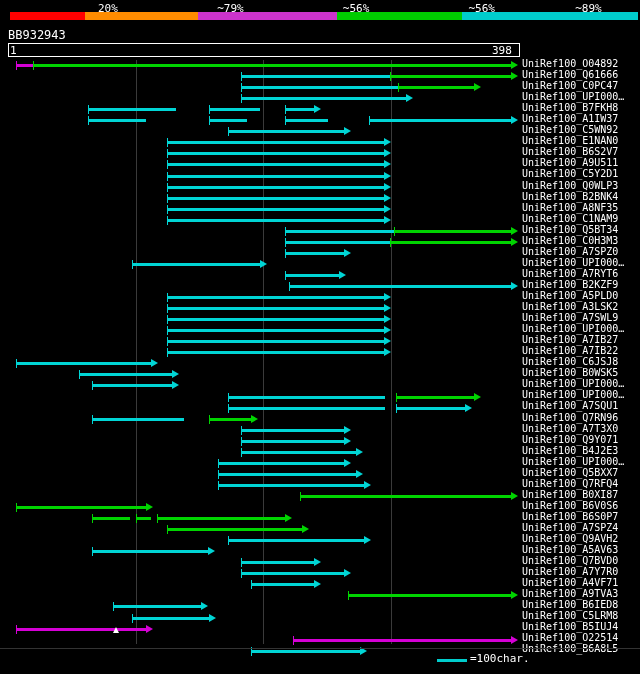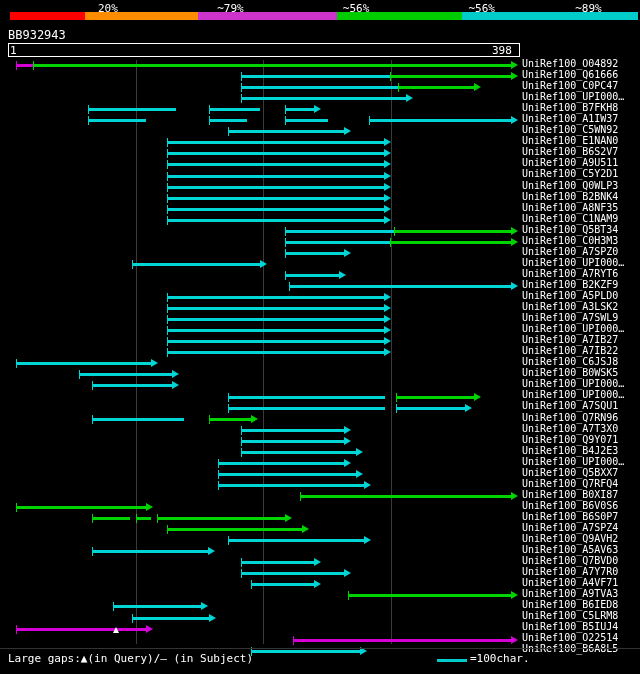--- a/index.html
+++ b/index.html
@@ -424,17 +424,16 @@
       <div class="lab">UniRef100_A9TVA3</div>
       <div class="lab">UniRef100_B6IED8</div>
       <div class="lab">UniRef100_C5LRM8</div>
       <div class="lab">UniRef100_B5IUJ4</div>
       <div class="lab">UniRef100_O22514</div>
       <div class="lab">UniRef100_B6A8L5</div>
     </div>
 
   <div id="footer">
     <div class="hr"></div>
-    <div class="note">Large gaps:▲(in Query)/– (in Subject)</div>
     <div class="scalebar"></div>
     <div class="scalelbl">=100char.</div>
   </div>
 </div>
 
 </body></html>

